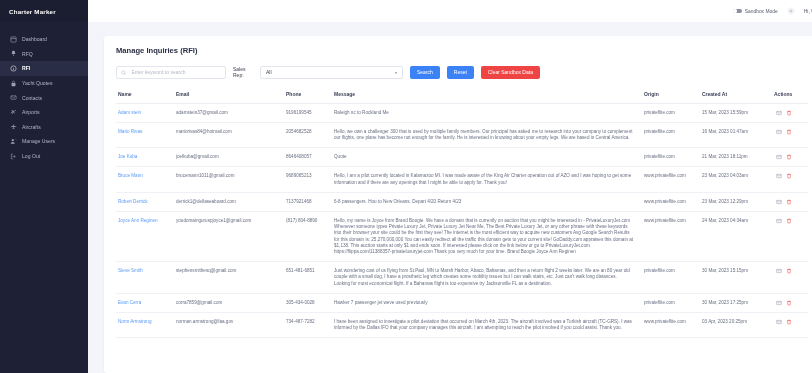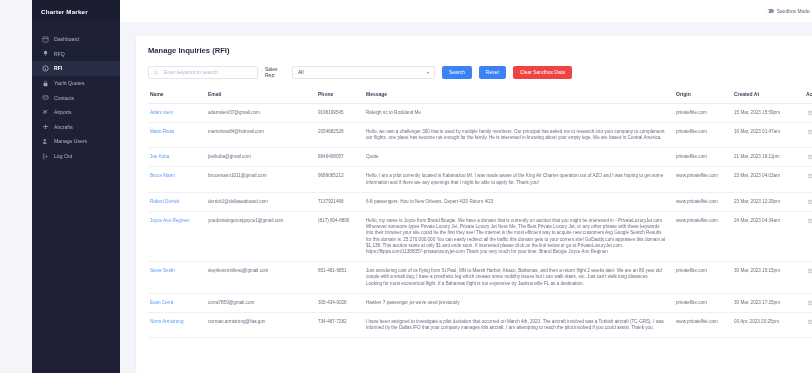--- a/index.html
+++ b/index.html
@@ -3,21 +3,21 @@
 <meta charset="utf-8">
 <style>
   * { box-sizing: border-box; }
   html, body {
     margin: 0; padding: 0;
     width: 812px; height: 373px;
     overflow: hidden;
     background: #f4f5fa;
     font-family: "Liberation Sans", sans-serif;
   }
-  #app { display: flex; width: 754px; height: 373px; margin-left: 32px; }
+  #app { display: flex; width: 754px; height: 373px; }
 
   
   .sidebar {
     width: 88px; min-width: 88px; height: 373px;
     background: #1e2035;
     color: #c6c9d8;
     display: flex; flex-direction: column;
   }
   .brand {
     height: 22px;

